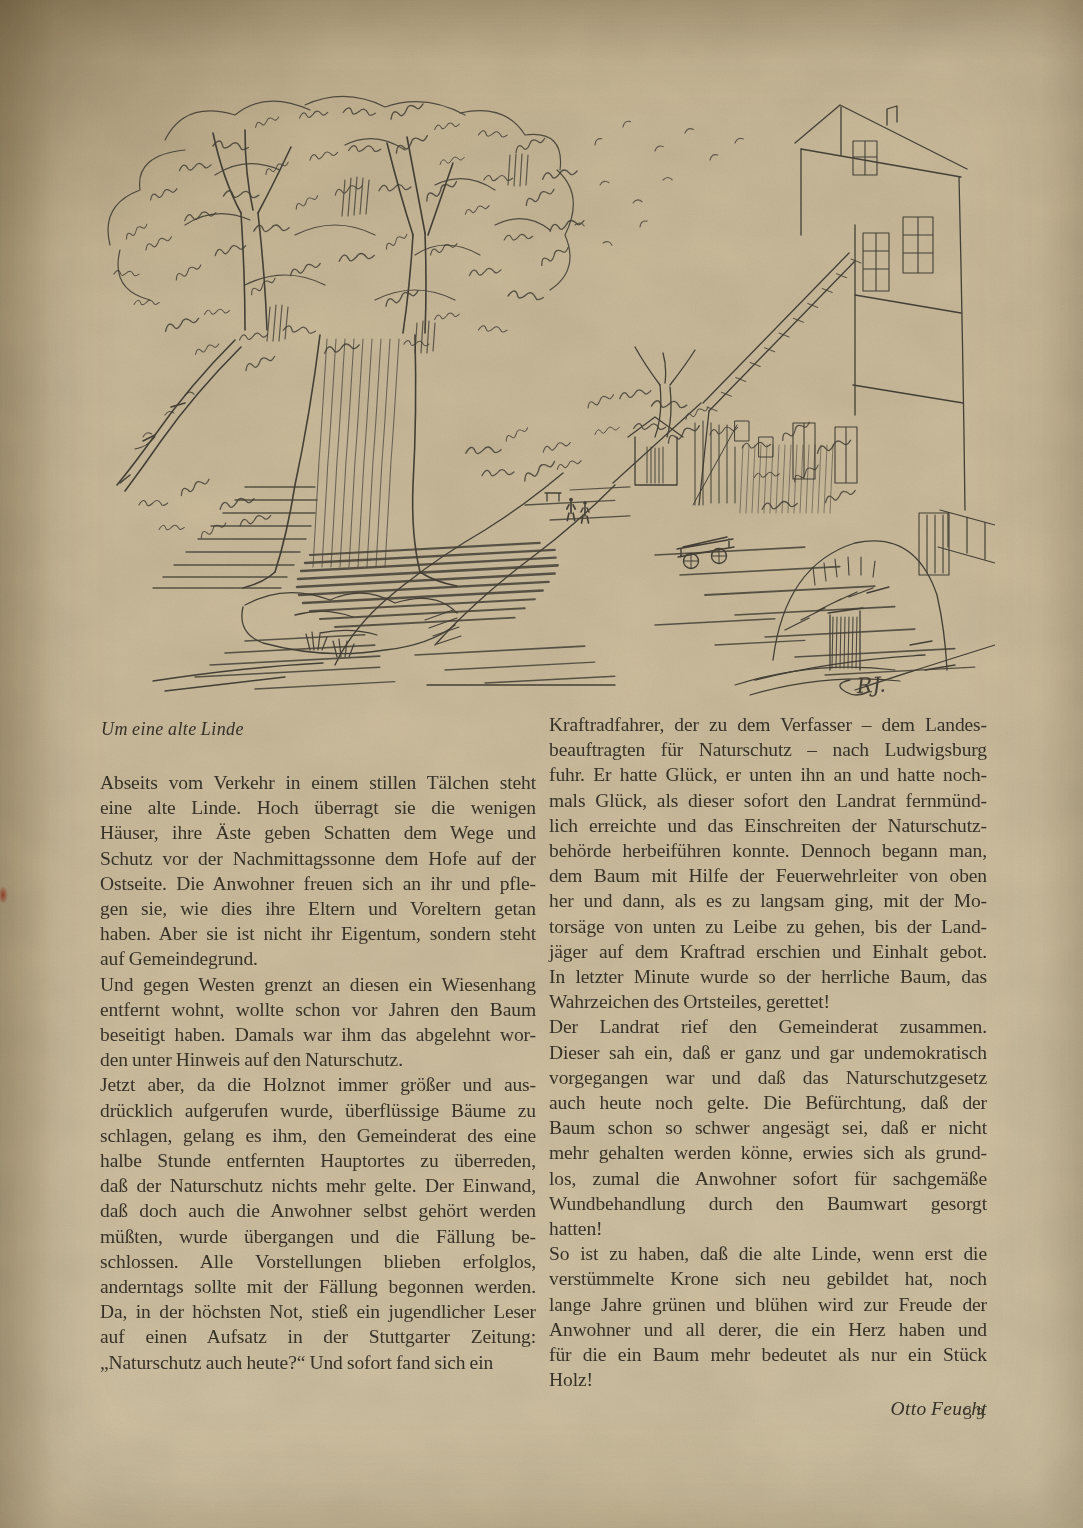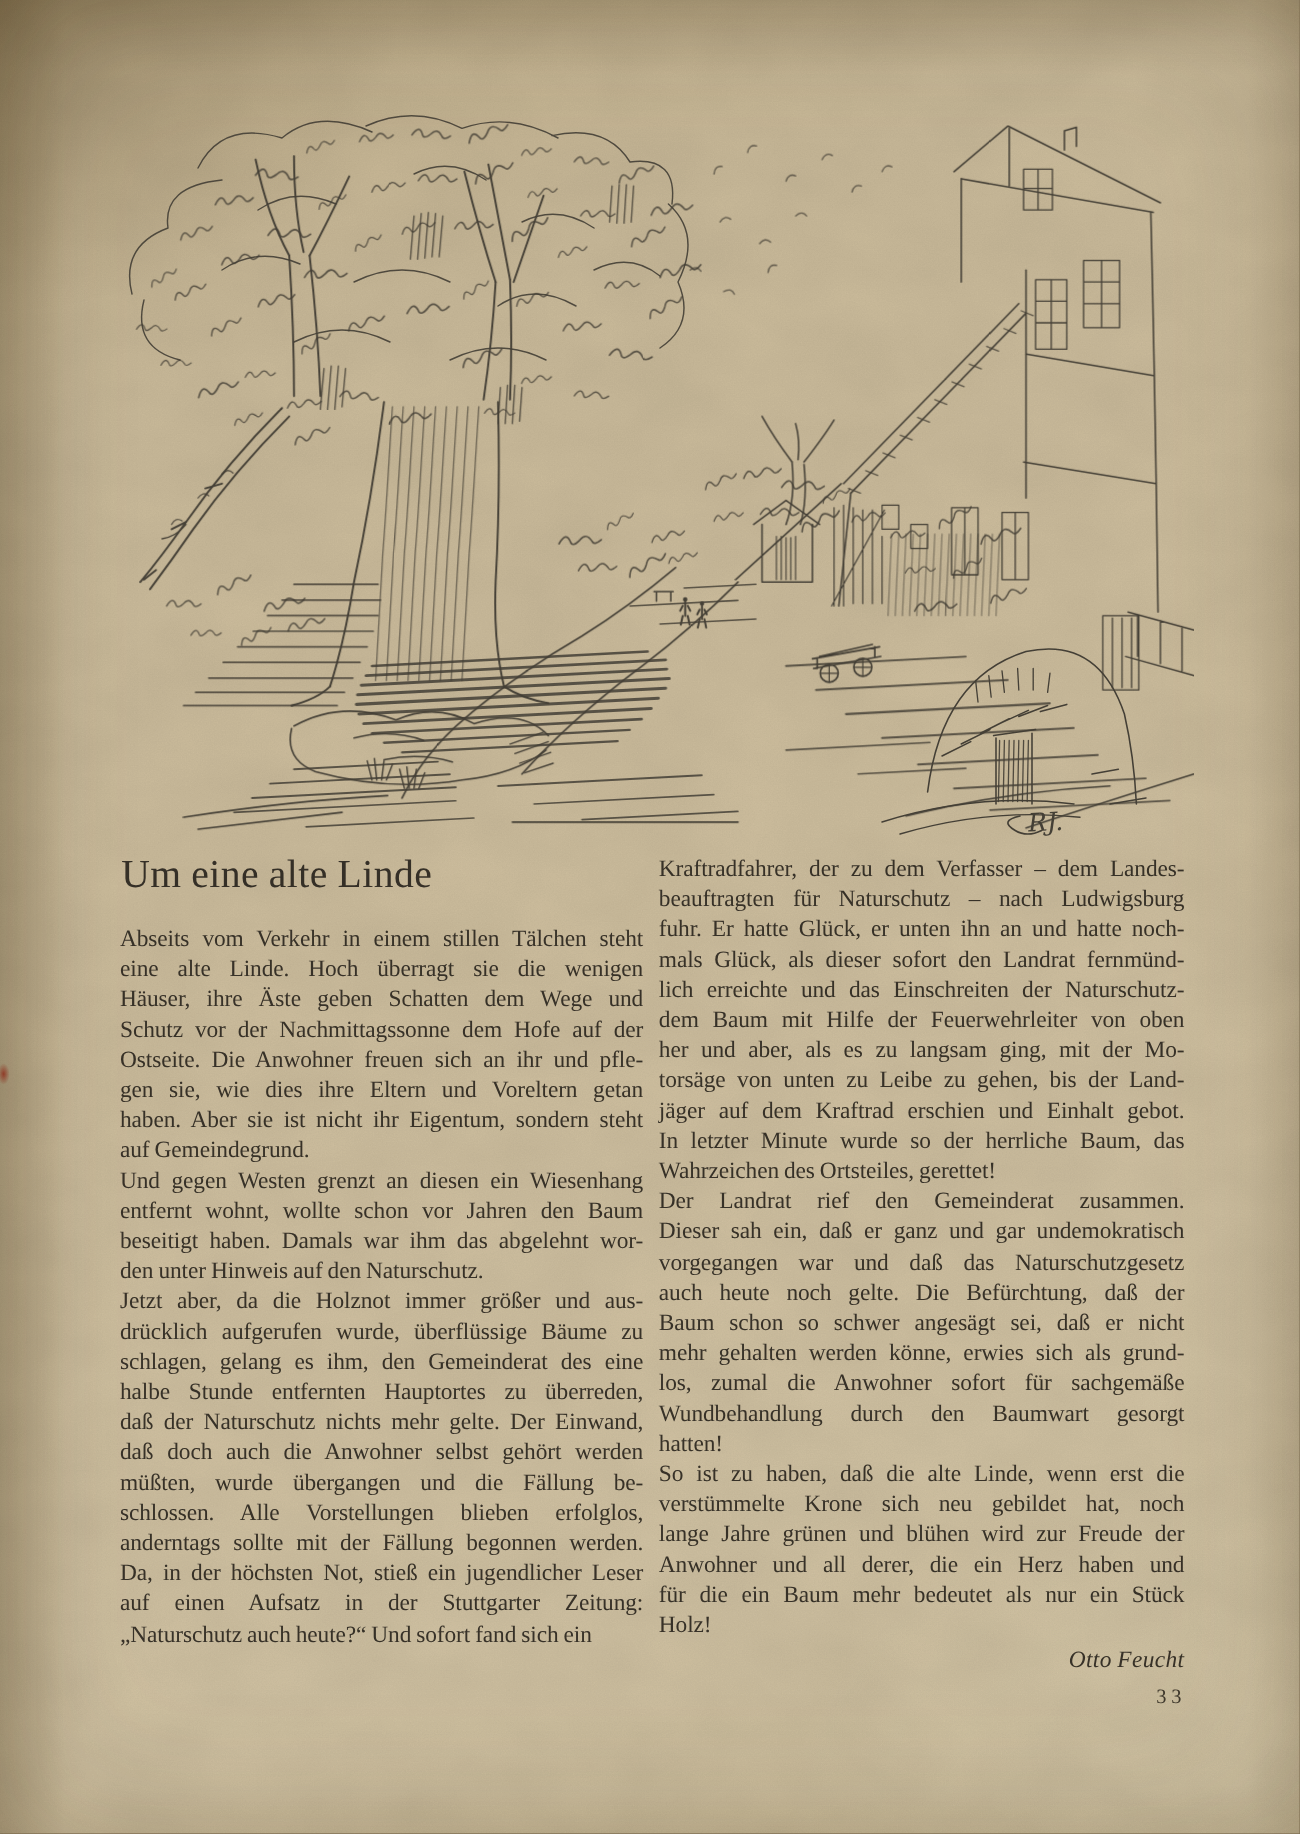--- a/index.html
+++ b/index.html
@@ -21,21 +21,21 @@
   .page::after{
     content:"";position:absolute;inset:0;pointer-events:none;z-index:9;
     box-shadow:inset 0 0 140px rgba(90,70,40,.18), inset 30px 0 70px rgba(80,62,34,.12);
   }
   .illustration{position:absolute;left:95px;top:85px;width:900px;height:615px;z-index:2;}
   .col{position:absolute;z-index:3;font-size:19.5px;line-height:25.2px;
        letter-spacing:-0.1px;word-spacing:-0.6px;}
   .col-left{left:100px;top:714px;width:436px;}
   .col-right{left:549px;top:712px;width:438px;}
   .article-title{
-    font-size:33px;line-height:30px;font-weight:normal;
+    font-size:18px;line-height:30px;font-style:italic;font-weight:normal;
     margin:0 0 26px 1px;letter-spacing:.4px;color:#39332a;
   }
   .para{margin:0;}
   .line{text-align:justify;text-align-last:justify;}
   .line.last{text-align:justify;text-align-last:left;}
   .line.with-author{display:flex;justify-content:space-between;text-align-last:left;gap:46px;}
   .line .author{font-style:italic;letter-spacing:.3px;margin-top:29px;}
   .page-number{
     position:absolute;left:948px;top:1404px;width:56px;z-index:3;
     font-size:17px;letter-spacing:4px;text-align:center;color:#433c30;
@@ -407,22 +407,23 @@
       </div>
   </div>
   <div class="col col-right">
     <div id="col-right-paras">
         <div class="para">
           <div class="line">Kraftradfahrer, der zu dem Verfasser – dem Landes-</div>
           <div class="line">beauftragten für Naturschutz – nach Ludwigsburg</div>
           <div class="line">fuhr. Er hatte Glück, er unten ihn an und hatte noch-</div>
           <div class="line">mals Glück, als dieser sofort den Landrat fernmünd-</div>
           <div class="line">lich erreichte und das Einschreiten der Naturschutz-</div>
+          <div class="line">behörde herbeiführen konnte. Dennoch begann man,</div>
           <div class="line">dem Baum mit Hilfe der Feuerwehrleiter von oben</div>
-          <div class="line">her und aber, als es zu langsam ging, mit der Mo-</div>
+          <div class="line">her und dann, als es zu langsam ging, mit der Mo-</div>
           <div class="line">torsäge von unten zu Leibe zu gehen, bis der Land-</div>
           <div class="line">jäger auf dem Kraftrad erschien und Einhalt gebot.</div>
           <div class="line">In letzter Minute wurde so der herrliche Baum, das</div>
           <div class="line last">Wahrzeichen des Ortsteiles, gerettet!</div>
         </div>
         <div class="para">
           <div class="line">Der Landrat rief den Gemeinderat zusammen.</div>
           <div class="line">Dieser sah ein, daß er ganz und gar undemokratisch</div>
           <div class="line">vorgegangen war und daß das Naturschutzgesetz</div>
           <div class="line">auch heute noch gelte. Die Befürchtung, daß der</div>

